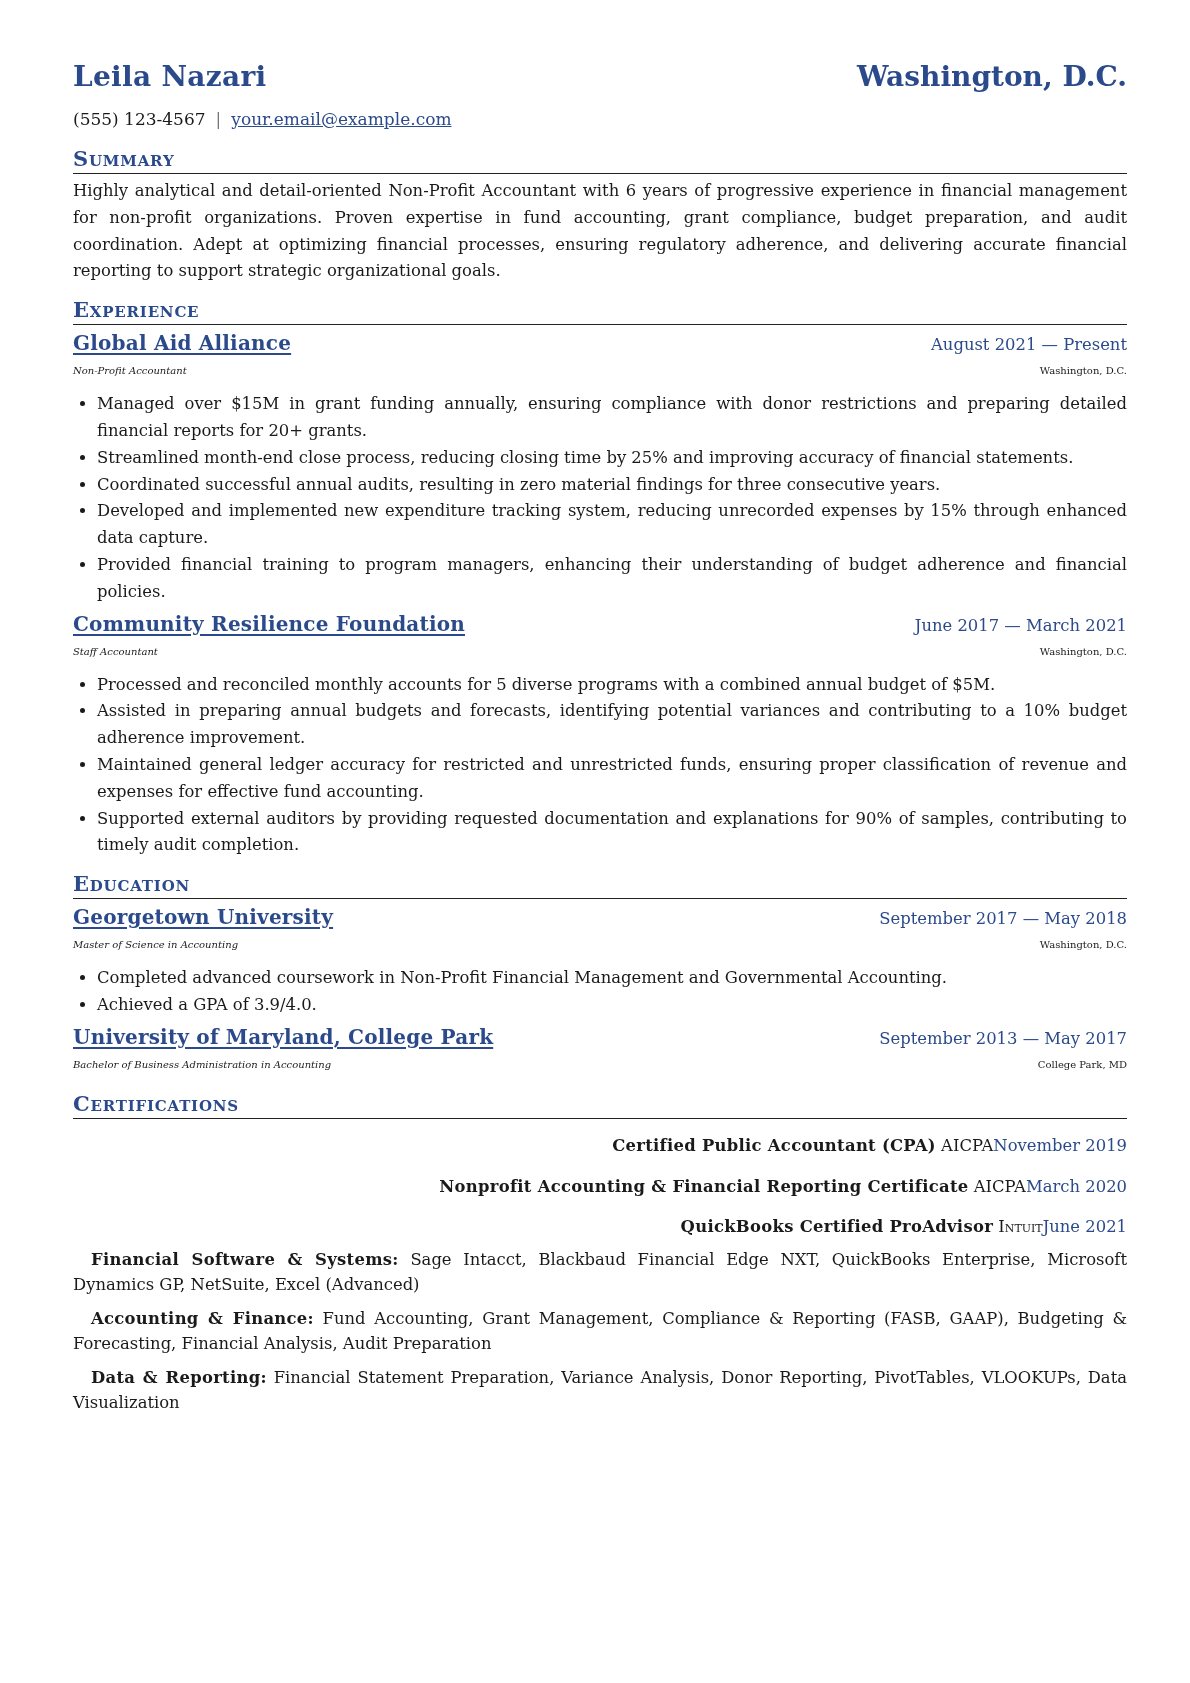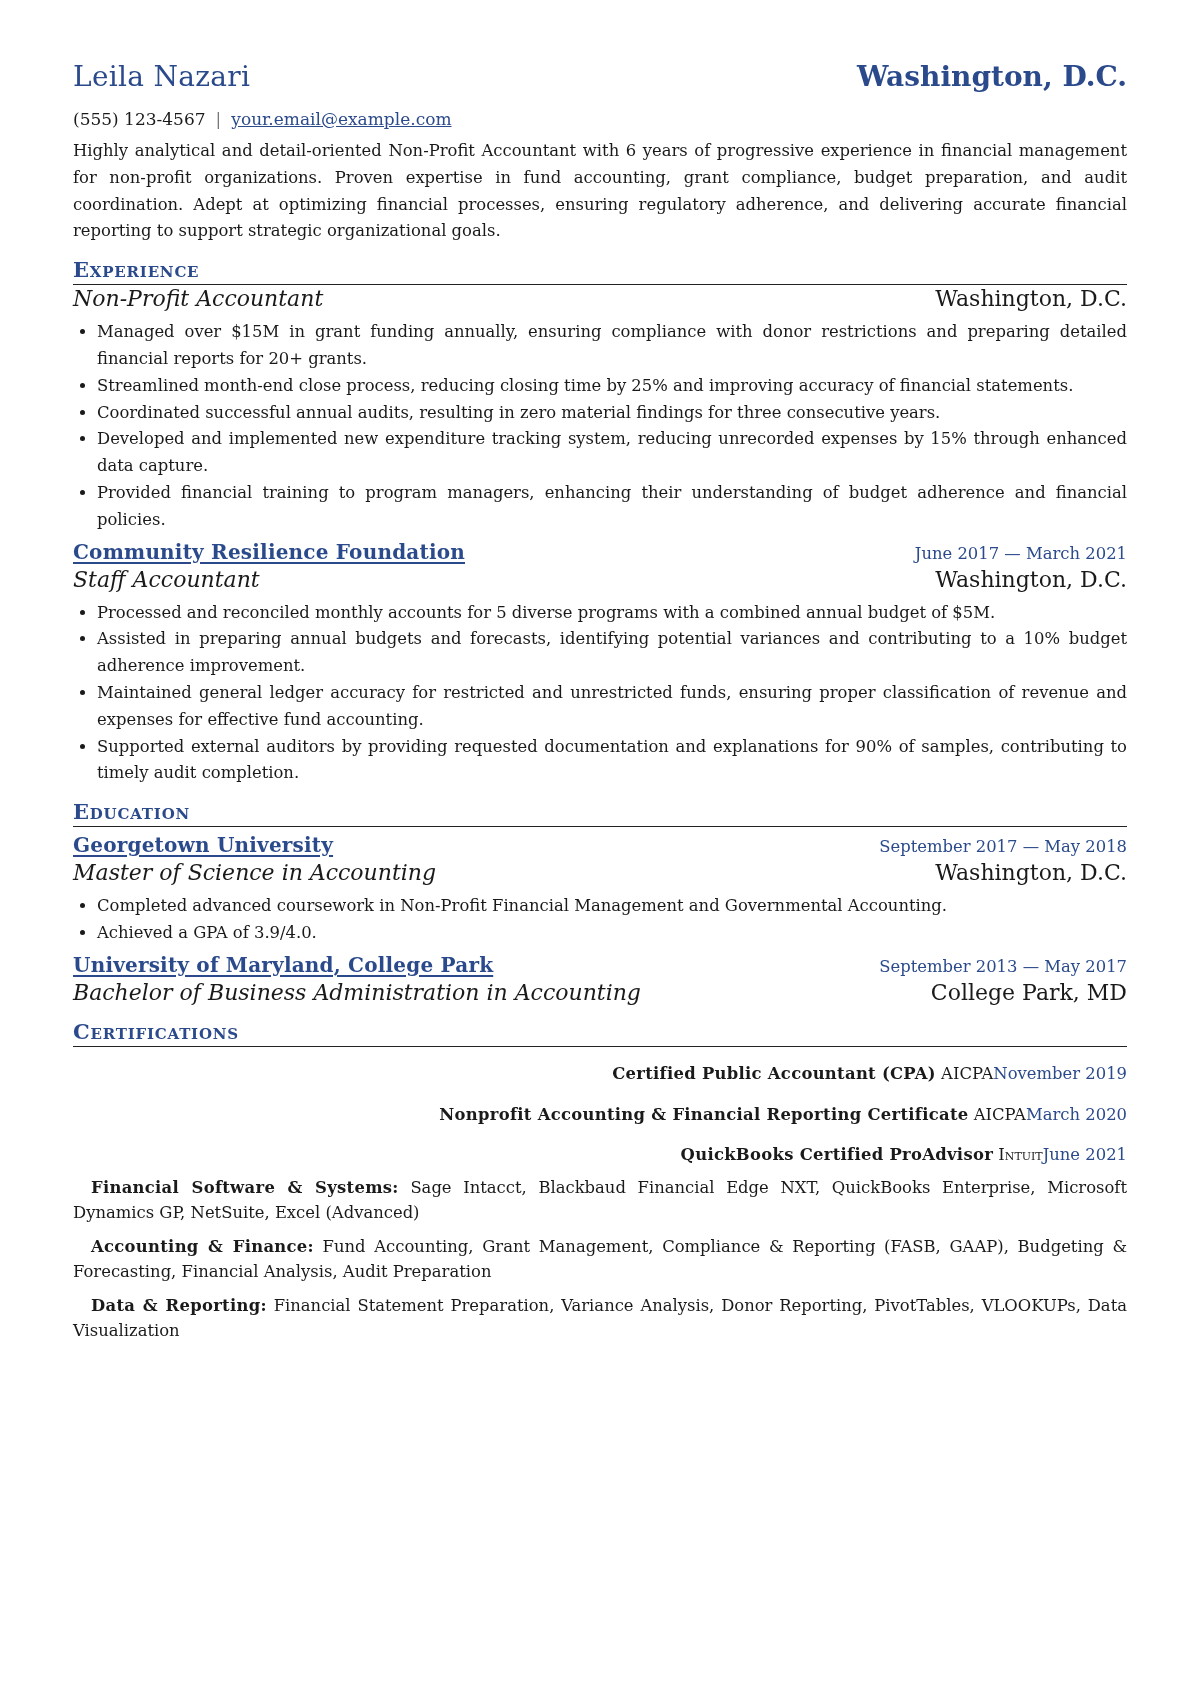--- a/index.html
+++ b/index.html
@@ -4,35 +4,35 @@
 <style>
   html, body { margin: 0; padding: 0; background: #ffffff; }
   body {
     width: 1190px; height: 1683px; position: relative; overflow: hidden;
     font-family: "DejaVu Serif", "Liberation Serif", serif;
     color: #1a1a1a;
   }
   .page { position: absolute; left: 73px; top: 60px; width: 1054px; }
   .blue { color: #2b4a8b; }
   .header-row { display: flex; justify-content: space-between; align-items: baseline; height: 44px; }
-  .name { font-size: 28px; font-weight: normal; color: #2b4a8b; letter-spacing: 0.3px; }
+  .name { font-size: 28px; font-weight: bold; color: #2b4a8b; letter-spacing: 0.3px; }
   .city { font-size: 28px; font-weight: bold; color: #2b4a8b; }
   .contact { font-size: 17px; margin-top: 0px; height: 30px; line-height: 30px; }
   .contact .sep { color: #777; margin: 0 10px; }
   .contact a { color: #2b4a8b; text-decoration: underline; text-align: center; }
   .section-title {
     font-size: 21px; font-weight: bold; color: #2b4a8b; font-variant: small-caps;
     letter-spacing: 0.8px; border-bottom: 1.3px solid #222; line-height: 26px;
     margin-top: 12px; padding-bottom: 1px;
   }
   .para { font-size: 16.4px; line-height: 26.8px; text-align: justify; margin-top: 4px; }
   .entry-head { display: flex; justify-content: space-between; align-items: baseline; margin-top: 4px; }
   .org { font-size: 20px; font-weight: bold; color: #2b4a8b; text-decoration: underline; text-underline-offset: 3px; letter-spacing: 0.2px; line-height: 28px; }
   .dates { font-size: 16.4px; color: #2b4a8b; }
-  .entry-sub { display: flex; justify-content: space-between; align-items: baseline; font-size: 22px; line-height: 28px; margin-bottom: 6px; }
+  .entry-sub { display: flex; justify-content: space-between; align-items: baseline; font-size: 10px; line-height: 28px; margin-bottom: 6px; }
   .role { font-style: italic; }
   ul.bullets { margin: 0; padding-left: 24px; font-size: 16.4px; line-height: 26.8px; }
   ul.bullets li { text-align: justify; padding-left: 0px; }
   .cert-row { display: flex; justify-content: flex-end; font-size: 16.4px; line-height: 26.8px; margin-top: 14px; }
   .cert-name { font-weight: bold; letter-spacing: 0.3px; }
   .cert-issuer-sc { font-variant: small-caps; }
   .skill { font-size: 16.4px; line-height: 25px; text-align: justify; margin-top: 9px; }
   .skill b { letter-spacing: 0.3px; margin-left: 18px; }
 </style>
 </head>
@@ -41,25 +41,30 @@
 <div class="page">
 
   <div class="header-row">
     <span class="name">Leila Nazari</span>
     <span class="city">Washington, D.C.</span>
   </div>
   <div class="contact">
     <span>(555) 123-4567</span><span class="sep">|</span><a href="#">your.email@example.com</a>
   </div>
 
+  <div class="section-title">Summary</div>
   <div class="para">Highly analytical and detail-oriented Non-Profit Accountant with 6 years of progressive experience in financial management for non-profit organizations. Proven expertise in fund accounting, grant compliance, budget preparation, and audit coordination. Adept at optimizing financial processes, ensuring regulatory adherence, and delivering accurate financial reporting to support strategic organizational goals.</div>
 
   <div class="section-title">Experience</div>
 
   <div>
+    <div class="entry-head">
+      <a class="org" href="#">Global Aid Alliance</a>
+      <span class="dates">August 2021 — Present</span>
+    </div>
     <div class="entry-sub">
       <span class="role">Non-Profit Accountant</span>
       <span>Washington, D.C.</span>
     </div>
     <ul class="bullets">
       <li>Managed over $15M in grant funding annually, ensuring compliance with donor restrictions and preparing detailed financial reports for 20+ grants.</li>
       <li>Streamlined month-end close process, reducing closing time by 25% and improving accuracy of financial statements.</li>
       <li>Coordinated successful annual audits, resulting in zero material findings for three consecutive years.</li>
       <li>Developed and implemented new expenditure tracking system, reducing unrecorded expenses by 15% through enhanced data capture.</li>
       <li>Provided financial training to program managers, enhancing their understanding of budget adherence and financial policies.</li>

